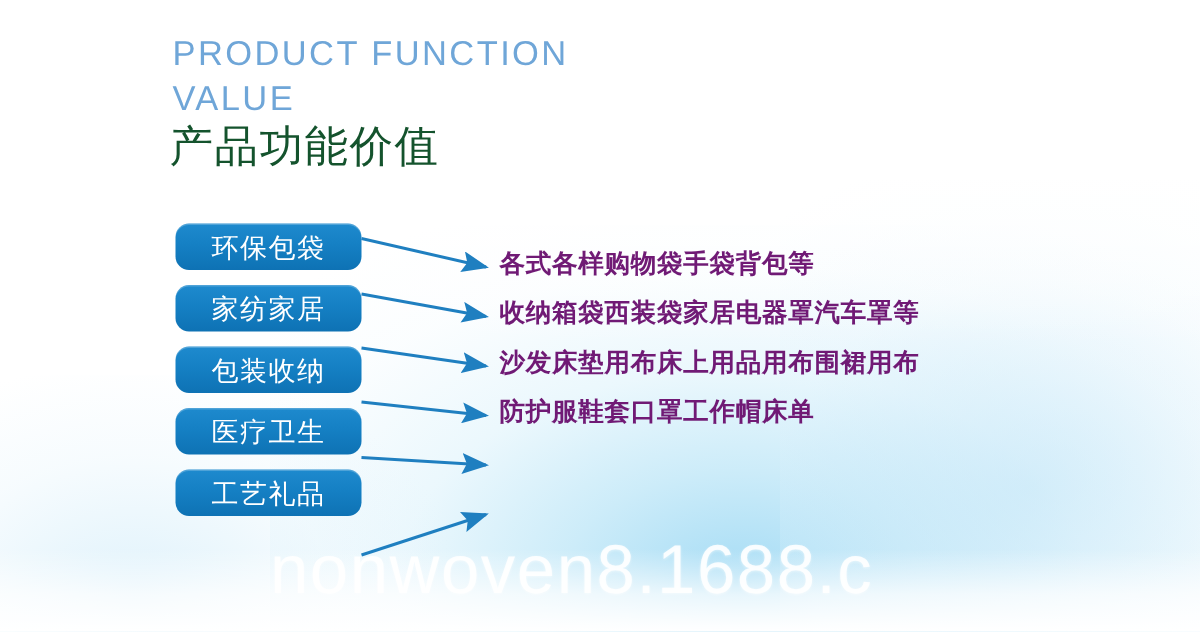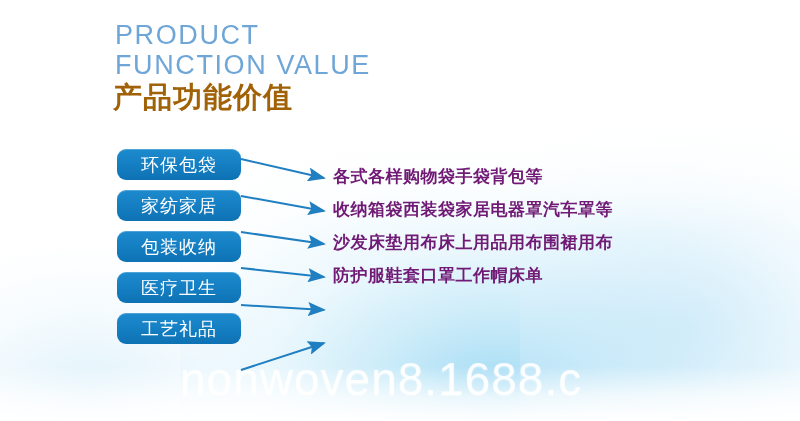--- a/index.html
+++ b/index.html
@@ -102,35 +102,35 @@
     text-shadow: 0 1px 2px rgba(255,255,255,0.5);
     pointer-events: none;
   }
 
   
   .heading-en {
     position: absolute;
     left: 115px;
     top: 20px;
     width: 280px;
-    font-size: 27px;
+    font-size: 23px;
     line-height: 30px;
     font-weight: 400;
     letter-spacing: 1.6px;
     color: #6fa6d8;
   }
   .heading-cn {
     position: absolute;
     left: 113px;
     top: 80px;
     font-size: 29px;
     line-height: 34px;
-    font-weight: bold;
+    font-weight: normal;
     letter-spacing: 1px;
-    color: #a16207;
+    color: #14532d;
     font-family: "DejaVu Sans", "Liberation Sans", sans-serif;
   }
 
   
   .btn-col {
     position: absolute;
     left: 117px;
     top: 149px;
   }
   .cat-btn {

